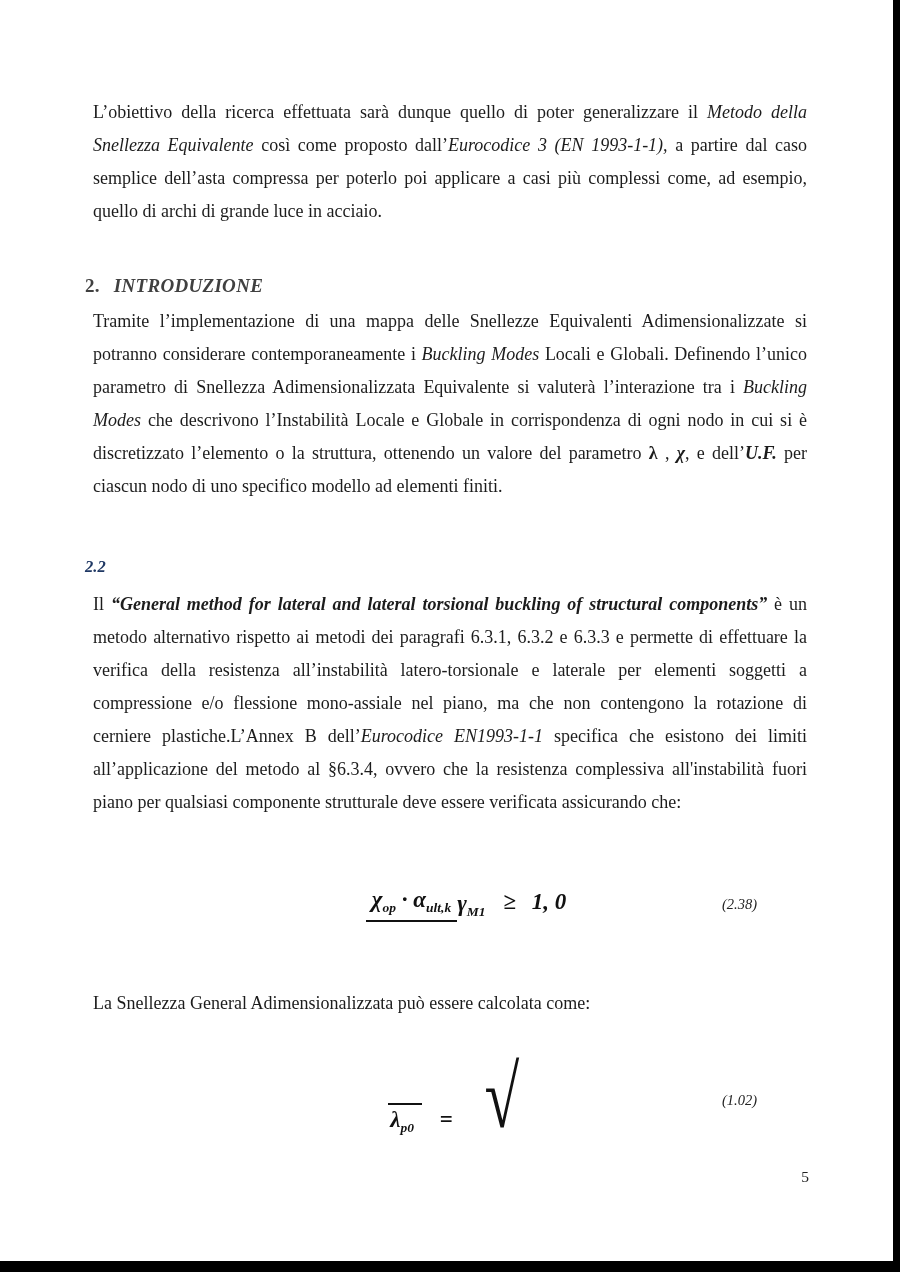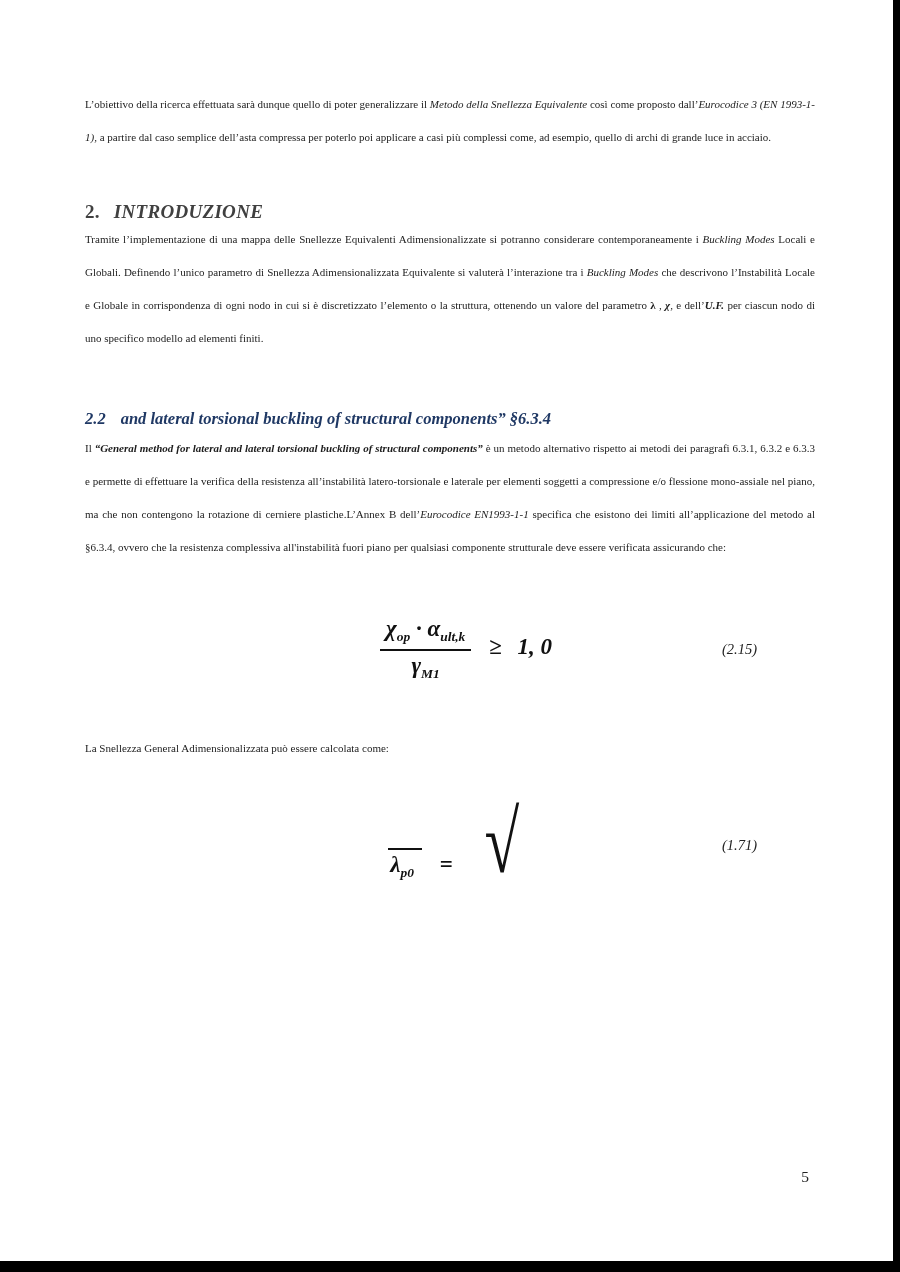--- a/index.html
+++ b/index.html
@@ -10,24 +10,24 @@
     box-sizing:border-box;
     border-right:7px solid #000;
     border-bottom:11px solid #000;
     overflow:hidden;
     font-family:"Liberation Serif", serif;
     color:#1c1c1c;
   }
   .content { padding:88px 78px 0 85px; }
 
   p.body {
-    font-size:11px;
+    font-size:18px;
     line-height:33px;
     text-align:justify;
-    margin:0;
+    margin:8px;
   }
   .it { font-style:italic; }
   .b  { font-weight:bold; }
   .bi { font-weight:bold; font-style:italic; }
 
   .h-intro {
     margin:47px 0 0 0;
     color:#404040;
     font-size:19px;
     font-weight:bold;
@@ -62,21 +62,21 @@
   .eq-row .eq-label {
     position:absolute;
     right:58px; top:50%;
     transform:translateY(-50%);
     font-style:italic;
     font-size:14.5px;
     color:#222;
   }
   .math { font-weight:bold; font-style:italic; font-size:23px; color:#111; }
   .math .msub { font-size:13.5px; vertical-align:-5px; letter-spacing:0; }
-  .frac { display:inline-flex; flex-direction:column; align-items:center; vertical-align:middle;margin-left:32px; }
+  .frac { display:inline-flex; align-items:center; vertical-align:middle;margin-left:32px; }
   .frac .fr-top { border-bottom:2.5px solid #111; padding:0 6px 4px 6px; }
   .frac .fr-bot { padding-top:2px; }
   .eq-rel { margin-left:12px; }
   .eq-val { margin-left:10px;margin-top:44px; }
 
   .ol-group { display:inline-block; border-top:2.5px solid #111; padding:2px 8px 0 2px; }
   .eq-eq { margin:0 12px; font-style:normal; }
   .sqrt { display:inline-flex; align-items:flex-start; }
   .sqrt-sign {
     font-style:normal; font-weight:400;
@@ -104,47 +104,46 @@
 
     <p class="body"><span>L’obiettivo della ricerca effettuata sarà dunque quello di poter generalizzare il </span><span class="it">Metodo della Snellezza Equivalente</span><span> così come proposto dall’</span><span class="it">Eurocodice 3 (EN 1993-1-1),</span><span> a partire dal caso semplice dell’asta compressa per poterlo poi applicare a casi più complessi come, ad esempio, quello di archi di grande luce in acciaio.</span></p>
 
     <h1 class="h-intro"><span class="num">2.</span><span class="ttl">INTRODUZIONE</span></h1>
 
     <p class="body gap-par"><span>Tramite l’implementazione di una mappa delle Snellezze Equivalenti Adimensionalizzate si potranno considerare contemporaneamente i </span><span class="it">Buckling Modes</span><span> Locali e Globali. Definendo l’unico parametro di Snellezza Adimensionalizzata Equivalente si valuterà l’interazione tra i </span><span class="it">Buckling Modes</span><span> che descrivono l’Instabilità Locale e Globale in corrispondenza di ogni nodo in cui si è discretizzato l’elemento o la struttura, ottenendo un valore del parametro </span><span class="b">λ</span><span> , </span><span class="bi">χ</span><span>, e dell’</span><span class="bi">U.F.</span><span> per ciascun nodo di uno specifico modello ad elementi finiti.</span></p>
 
     <h2 class="h-section">
       <span class="h2-num">2.2</span>
       <span class="h2-text">
-        <span class="h2-line">and lateral torsional buckling of structural components” §6.3.4</span>
       </span>
     </h2>
 
     <p class="body gap-par"><span>Il </span><span class="bi">“General method for lateral and lateral torsional buckling of structural components”</span><span> è un metodo alternativo rispetto ai metodi dei paragrafi 6.3.1, 6.3.2 e 6.3.3 e permette di effettuare la verifica della resistenza all’instabilità latero-torsionale e laterale per elementi soggetti a compressione e/o flessione mono-assiale nel piano, ma che non contengono la rotazione di cerniere plastiche.</span><span>L’Annex B dell’</span><span class="it">Eurocodice EN1993-1-1</span><span> specifica che esistono dei limiti all’applicazione del metodo al §6.3.4, ovvero che la resistenza complessiva all'instabilità fuori piano per qualsiasi componente strutturale deve essere verificata assicurando che:</span></p>
 
     <div class="eq-row">
       <span class="math">
         <span class="frac">
           <span class="fr-top"><span>χ</span><span class="msub">op</span> <span>·</span> <span>α</span><span class="msub">ult,k</span></span>
           <span class="fr-bot"><span>γ</span><span class="msub">M1</span></span>
         </span>
         <span class="eq-rel">≥</span>
         <span class="eq-val">1, 0</span>
       </span>
-      <span class="eq-label">(2.15)</span>
+      <span class="eq-label">(2.38)</span>
     </div>
 
     <p class="body" style="margin-top:40px;"><span>La Snellezza General Adimensionalizzata può essere calcolata come:</span></p>
 
     <div class="eq-row" style="margin-top:30px; height:100px;">
       <span class="math">
         <span class="ol-group"><span>λ</span><span class="msub">p0</span></span>
         <span class="eq-eq">=</span>
         <span class="sqrt">
           <span class="sqrt-sign">√</span>
         </span>
       </span>
-      <span class="eq-label">(1.71)</span>
+      <span class="eq-label">(1.02)</span>
     </div>
 
   </div>
 
   <div class="page-number">5</div>
 </div>
 
 </body></html>

